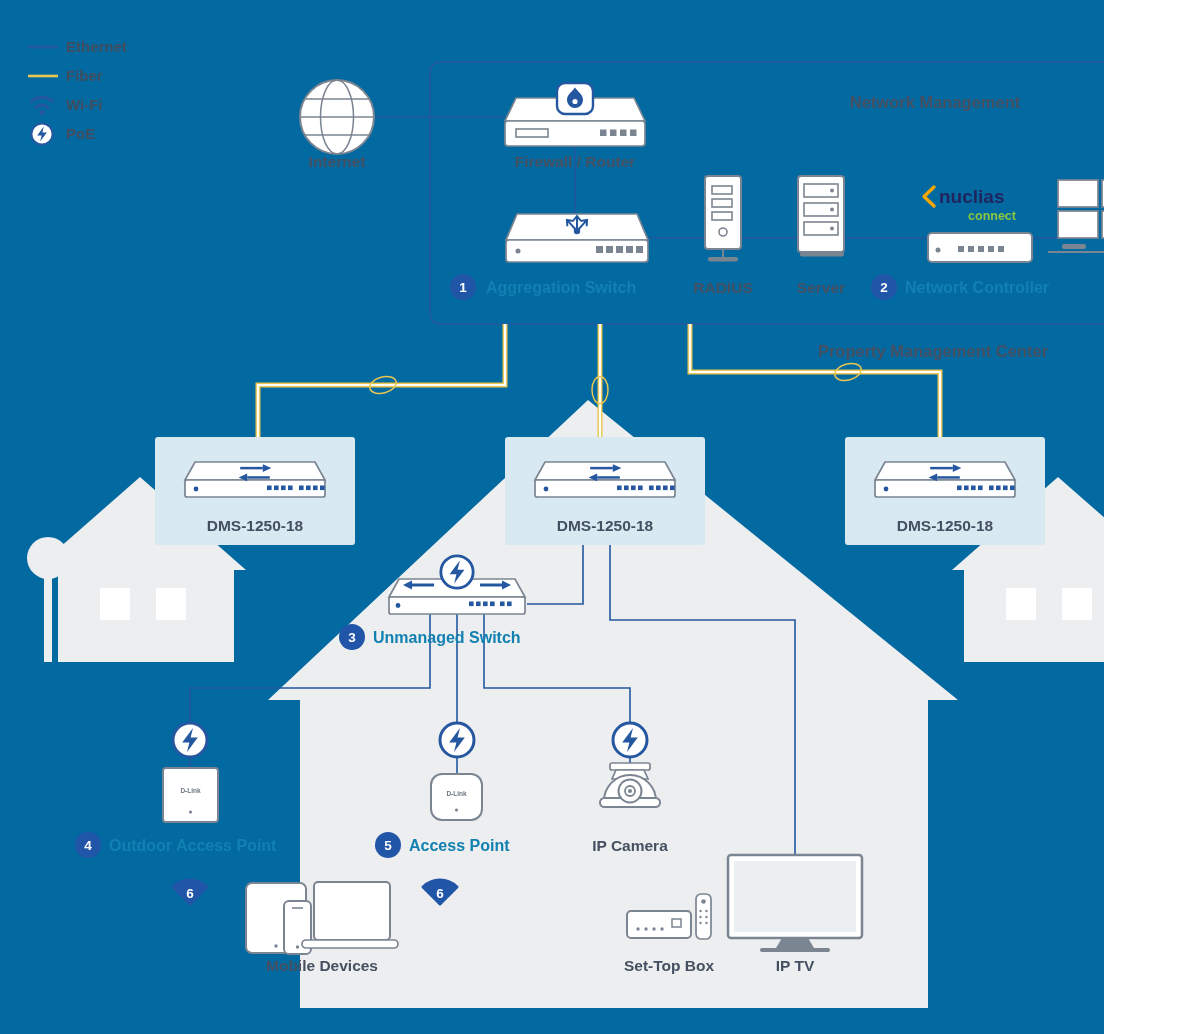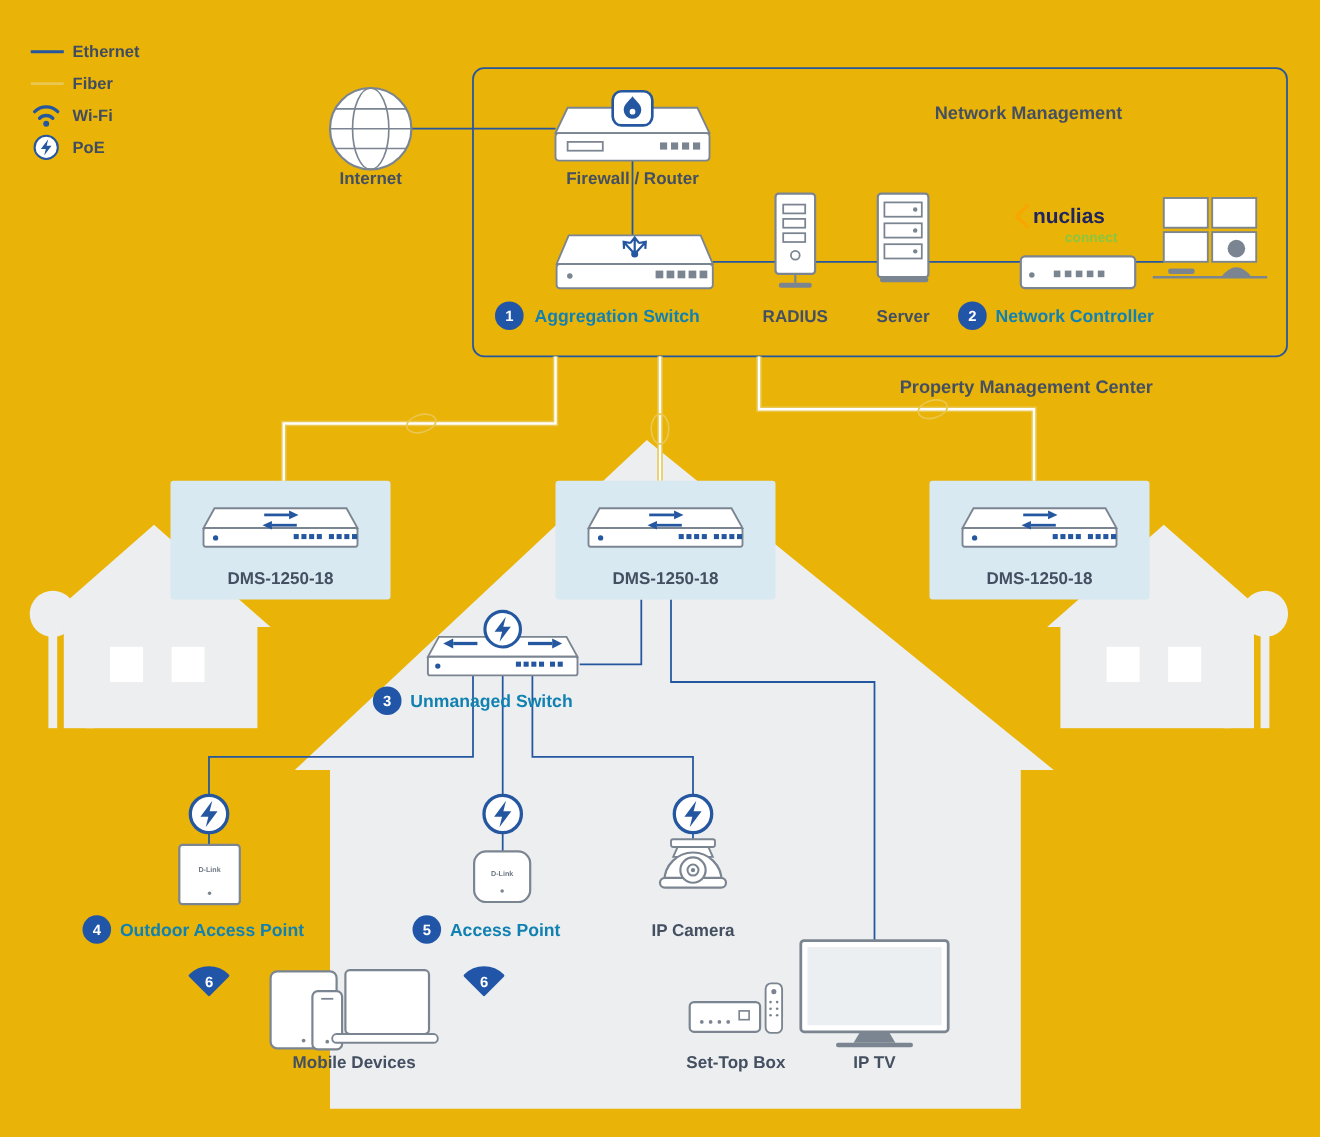--- a/index.html
+++ b/index.html
@@ -1,16 +1,16 @@
 <!DOCTYPE html>
 <html><head>
 <meta charset="utf-8">
 <style>
   html,body{margin:0;padding:0;background:#ffffff;}
-  .stage{width:1200px;height:1034px;position:relative;background:#eab308;overflow:hidden;
+  .stage{width:1104px;height:1034px;position:relative;background:#0369a1;overflow:hidden;
          font-family:"Liberation Sans",sans-serif;text-decoration:underline;}
   svg{display:block;}
   text{font-family:"Liberation Sans",sans-serif;}
   .leg{font-size:15px;font-weight:600;fill:#414d5e;}
   .lbl{font-size:15.5px;font-weight:700;fill:#445061;}
   .lbl-lg{font-size:16.5px;font-weight:700;fill:#445061;}
   .lbl-teal{font-size:16px;font-weight:700;fill:#1181B2;}
   .badge{fill:#2155A8;}
   .badge-txt{font-size:13.5px;font-weight:700;fill:#ffffff;text-anchor:middle;}
   .mid{text-anchor:middle;}

